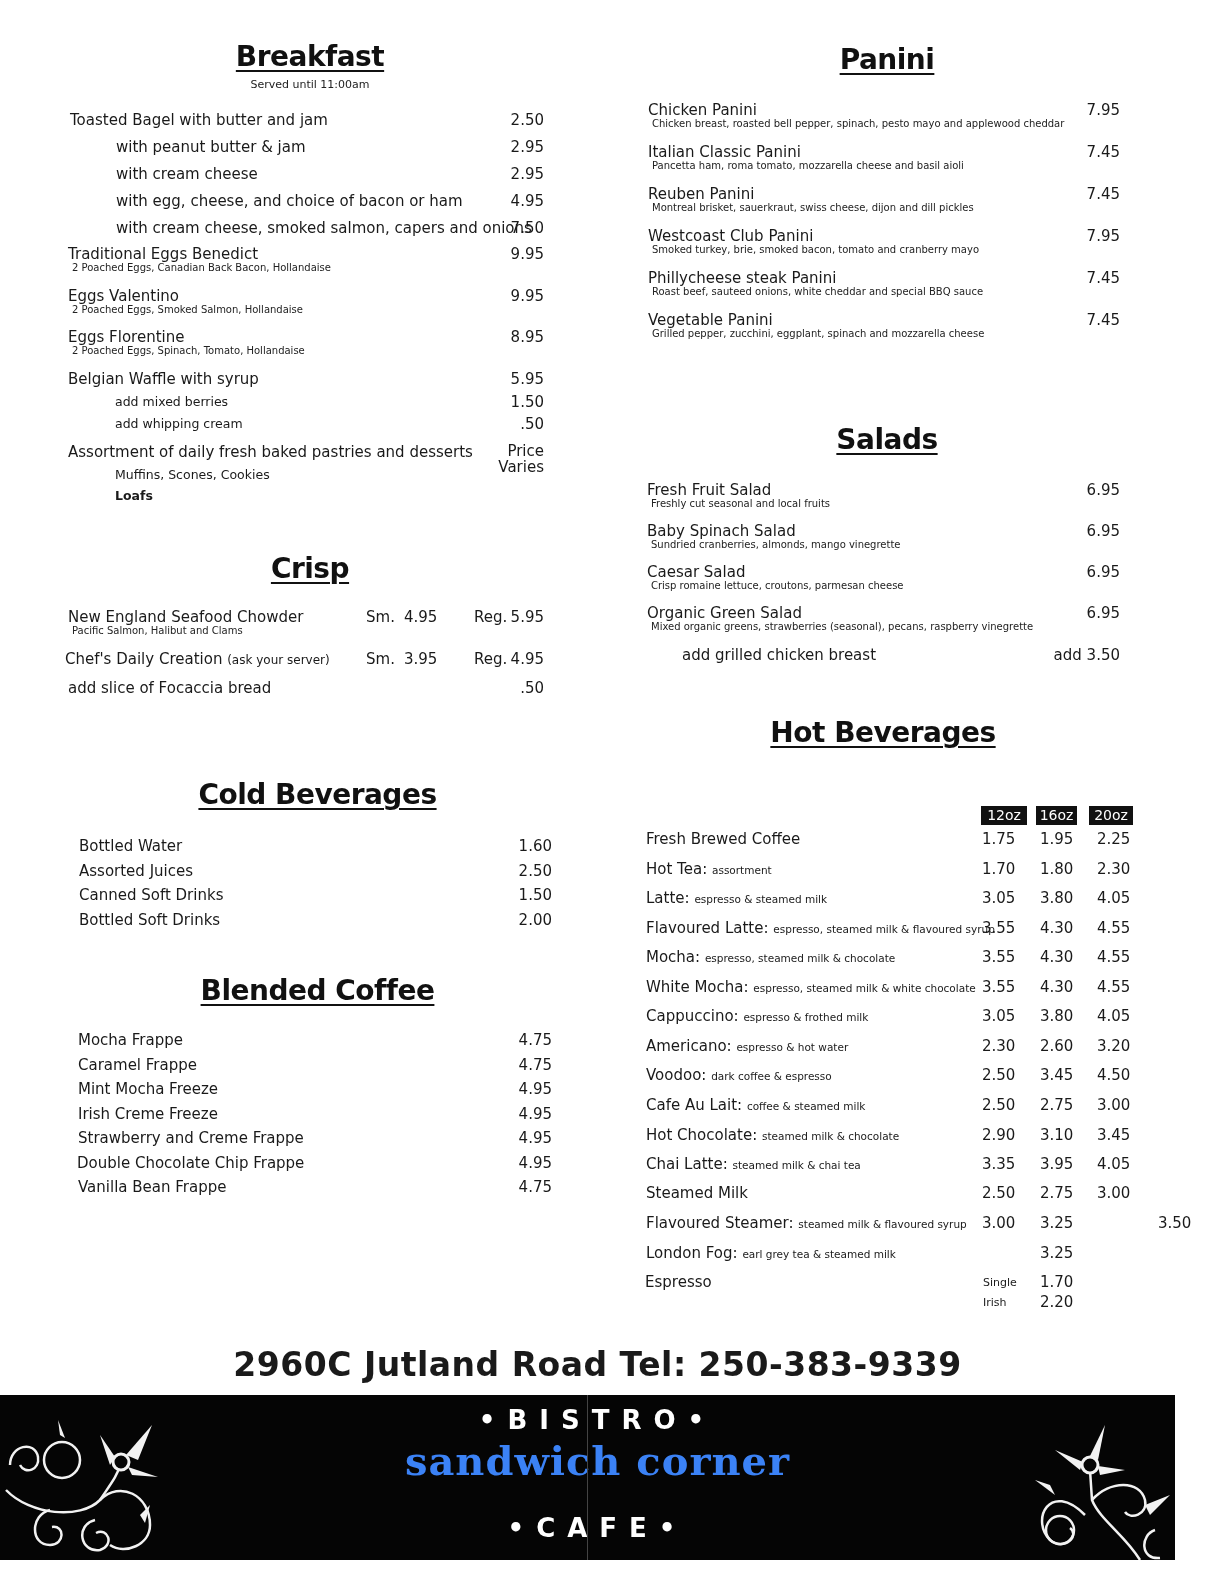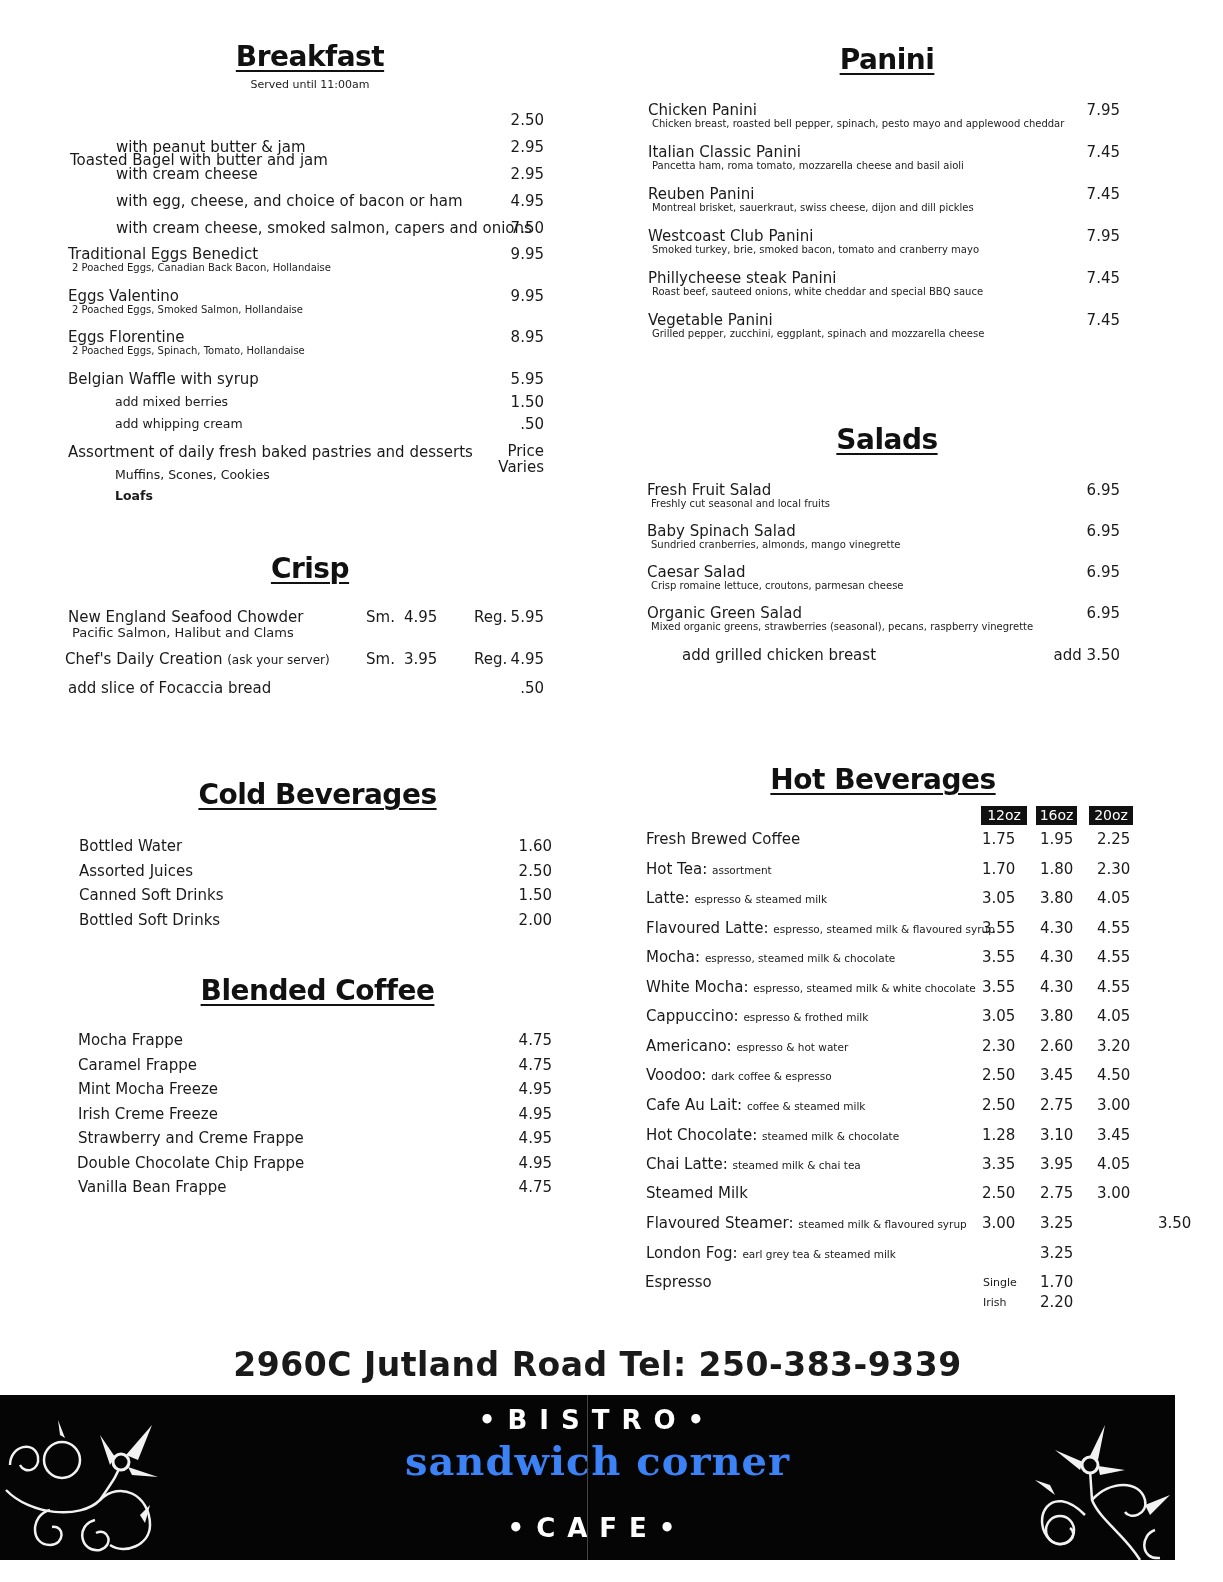--- a/index.html
+++ b/index.html
@@ -46,21 +46,21 @@
   .fold-line { position: absolute; left: 587px; top: 0; width: 1px; height: 165px; background: #444; }
   .swirl { position: absolute; }
 </style>
 </head>
 <body>
 
 <div>
   <div class="section-title" style="left:160px; width:300px; top:40px;">Breakfast</div>
   <div class="subtitle" style="left:160px; width:300px; top:78px;">Served until 11:00am</div>
 
-  <div class="row" style="left:70px; top:111px;margin-top:40px;"><span class="name">Toasted Bagel with butter and jam</span></div>
+  <div class="row" style="left:70px; top:111px;"><span class="name">Toasted Bagel with butter and jam</span></div>
   <div class="price" style="right:679px; top:111px;">2.50</div>
 
   <div class="row" style="left:116px; top:138px;"><span class="name">with peanut butter &amp; jam</span></div>
   <div class="price" style="right:679px; top:138px;">2.95</div>
 
   <div class="row" style="left:116px; top:165px;"><span class="name">with cream cheese</span></div>
   <div class="price" style="right:679px; top:165px;">2.95</div>
 
   <div class="row" style="left:116px; top:192px;"><span class="name">with egg, cheese, and choice of bacon or ham</span></div>
   <div class="price" style="right:679px; top:192px;">4.95</div>
@@ -92,21 +92,21 @@
     <div>Varies</div>
   </div>
 
   <div class="row small" style="left:115px; top:467px;"><span class="name">Muffins, Scones, Cookies</span></div>
   <div class="row small" style="left:115px; top:488px;font-weight:bold;"><span class="name">Loafs</span></div>
 </div>
 
 <div>
   <div class="section-title" style="left:160px; width:300px; top:552px;">Crisp</div>
 
-  <div class="row" style="left:68px; top:608px;"><span class="name">New England Seafood Chowder</span><span class="desc" style="font-size:13px;">Pacific Salmon, Halibut and Clams</span></div>
+  <div class="row" style="left:68px; top:608px;"><span class="name">New England Seafood Chowder</span><span class="desc" style="font-size:10px;">Pacific Salmon, Halibut and Clams</span></div>
   <div class="price" style="left:366px; top:608px;">Sm.</div>
   <div class="price" style="left:404px; top:608px;">4.95</div>
   <div class="price" style="left:474px; top:608px;">Reg.</div>
   <div class="price" style="right:679px; top:608px;">5.95</div>
 
   <div class="row" style="left:65px; top:650px;"><span class="name">Chef's Daily Creation</span> <span class="inline-desc" style="font-size:12px;">(ask your server)</span></div>
   <div class="price" style="left:366px; top:650px;">Sm.</div>
   <div class="price" style="left:404px; top:650px;">3.95</div>
   <div class="price" style="left:474px; top:650px;">Reg.</div>
   <div class="price" style="right:679px; top:650px;">4.95</div>
@@ -180,21 +180,21 @@
   <div class="price" style="right:103px; top:563px;">6.95</div>
 
   <div class="row" style="left:647px; top:604px;"><span class="name">Organic Green Salad</span><span class="desc">Mixed organic greens, strawberries (seasonal), pecans, raspberry vinegrette</span></div>
   <div class="price" style="right:103px; top:604px;">6.95</div>
 
   <div class="row" style="left:682px; top:646px;"><span class="name">add grilled chicken breast</span></div>
   <div class="price" style="right:103px; top:646px;">add 3.50</div>
 </div>
 
 <div>
-  <div class="section-title" style="left:733px; width:300px; top:763px;">Hot Beverages</div>
+  <div class="section-title" style="left:733px; width:300px; top:716px;">Hot Beverages</div>
 
   <div class="size-hdr" style="left:981px; width:46px;">12oz</div>
   <div class="size-hdr" style="left:1036px; width:41px;">16oz</div>
   <div class="size-hdr" style="left:1089px; width:44px;">20oz</div>
 
   <div id="hot-rows">
       <div class="row" style="left: 646px; top: 830px;"><span>Fresh Brewed Coffee</span><span> </span><span class="inline-desc"></span></div>
       <div class="price" style="left: 982px; top: 830px;">1.75</div>
       <div class="price" style="left: 1040px; top: 830px;">1.95</div>
       <div class="price" style="left: 1097px; top: 830px;">2.25</div>
@@ -228,21 +228,21 @@
       <div class="price" style="left: 1097px; top: 1037px;">3.20</div>
       <div class="row" style="left: 646px; top: 1066px;"><span>Voodoo:</span><span> </span><span class="inline-desc">dark coffee &amp; espresso</span></div>
       <div class="price" style="left: 982px; top: 1066px;">2.50</div>
       <div class="price" style="left: 1040px; top: 1066px;">3.45</div>
       <div class="price" style="left: 1097px; top: 1066px;">4.50</div>
       <div class="row" style="left: 646px; top: 1096px;"><span>Cafe Au Lait:</span><span> </span><span class="inline-desc">coffee &amp; steamed milk</span></div>
       <div class="price" style="left: 982px; top: 1096px;">2.50</div>
       <div class="price" style="left: 1040px; top: 1096px;">2.75</div>
       <div class="price" style="left: 1097px; top: 1096px;">3.00</div>
       <div class="row" style="left: 646px; top: 1126px;"><span>Hot Chocolate:</span><span> </span><span class="inline-desc">steamed milk &amp; chocolate</span></div>
-      <div class="price" style="left: 982px; top: 1126px;">1.28</div>
+      <div class="price" style="left: 982px; top: 1126px;">2.90</div>
       <div class="price" style="left: 1040px; top: 1126px;">3.10</div>
       <div class="price" style="left: 1097px; top: 1126px;">3.45</div>
       <div class="row" style="left: 646px; top: 1155px;"><span>Chai Latte:</span><span> </span><span class="inline-desc">steamed milk &amp; chai tea</span></div>
       <div class="price" style="left: 982px; top: 1155px;">3.35</div>
       <div class="price" style="left: 1040px; top: 1155px;">3.95</div>
       <div class="price" style="left: 1097px; top: 1155px;">4.05</div>
       <div class="row" style="left: 646px; top: 1184px;"><span>Steamed Milk</span><span> </span><span class="inline-desc"></span></div>
       <div class="price" style="left: 982px; top: 1184px;">2.50</div>
       <div class="price" style="left: 1040px; top: 1184px;">2.75</div>
       <div class="price" style="left: 1097px; top: 1184px;">3.00</div>

